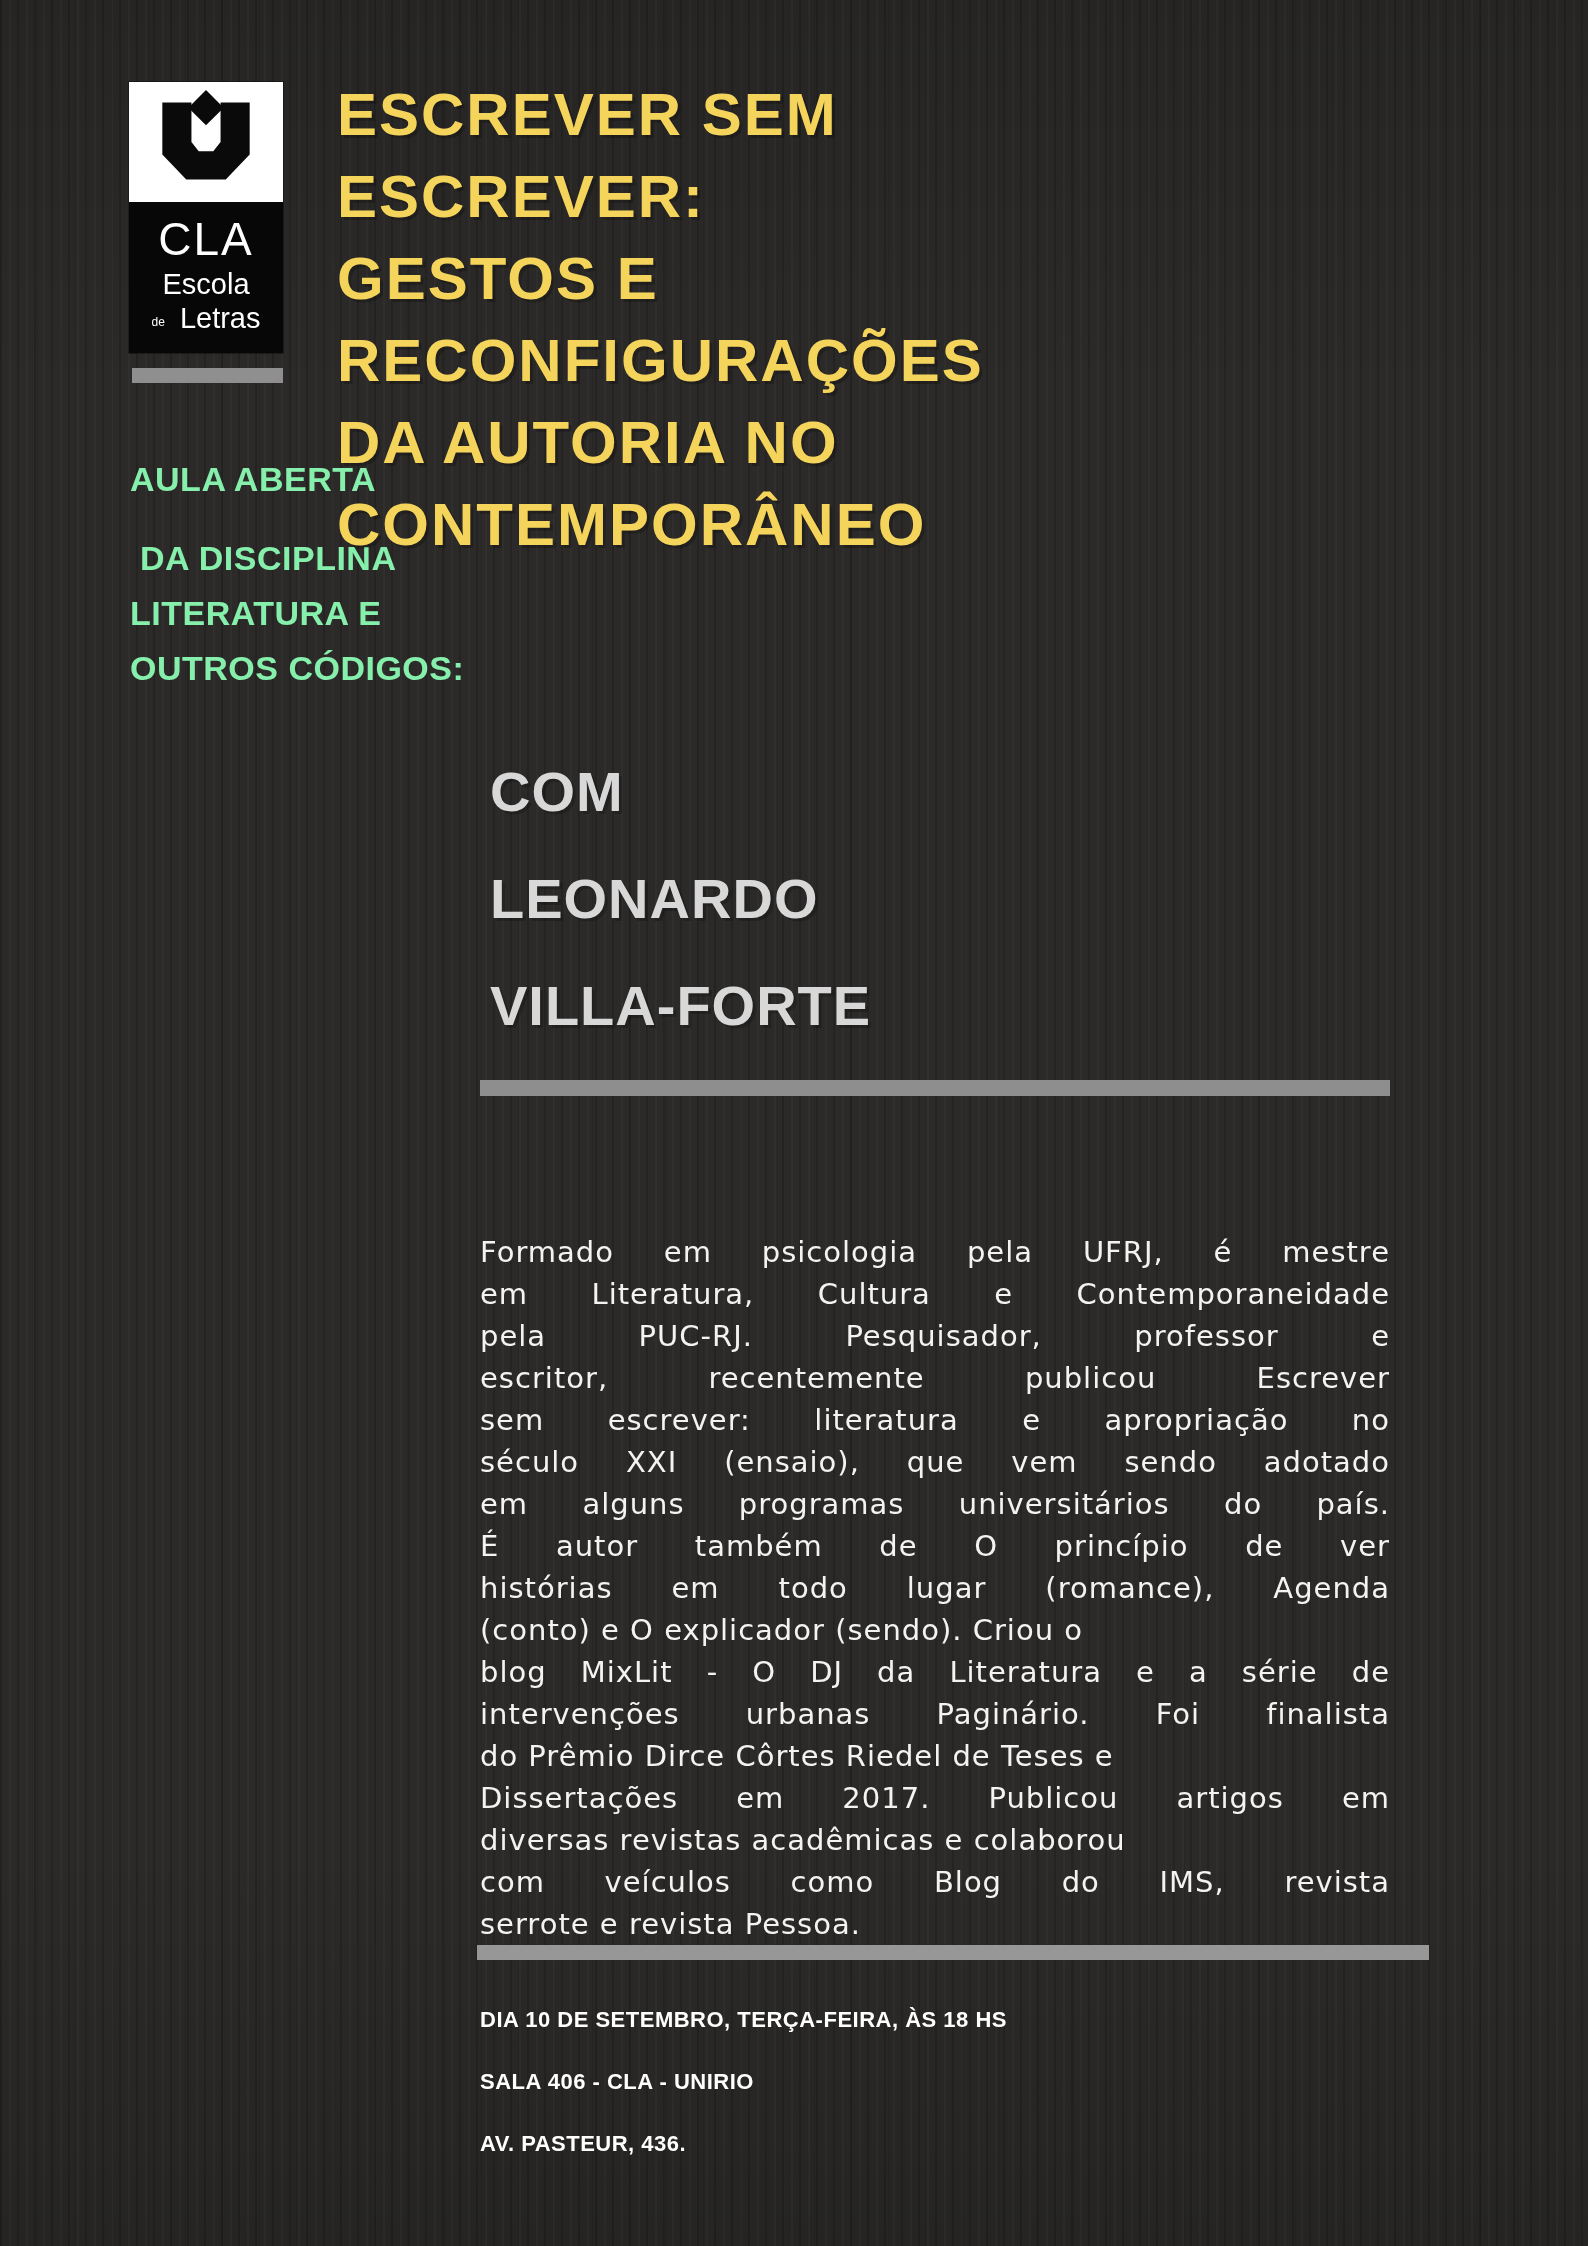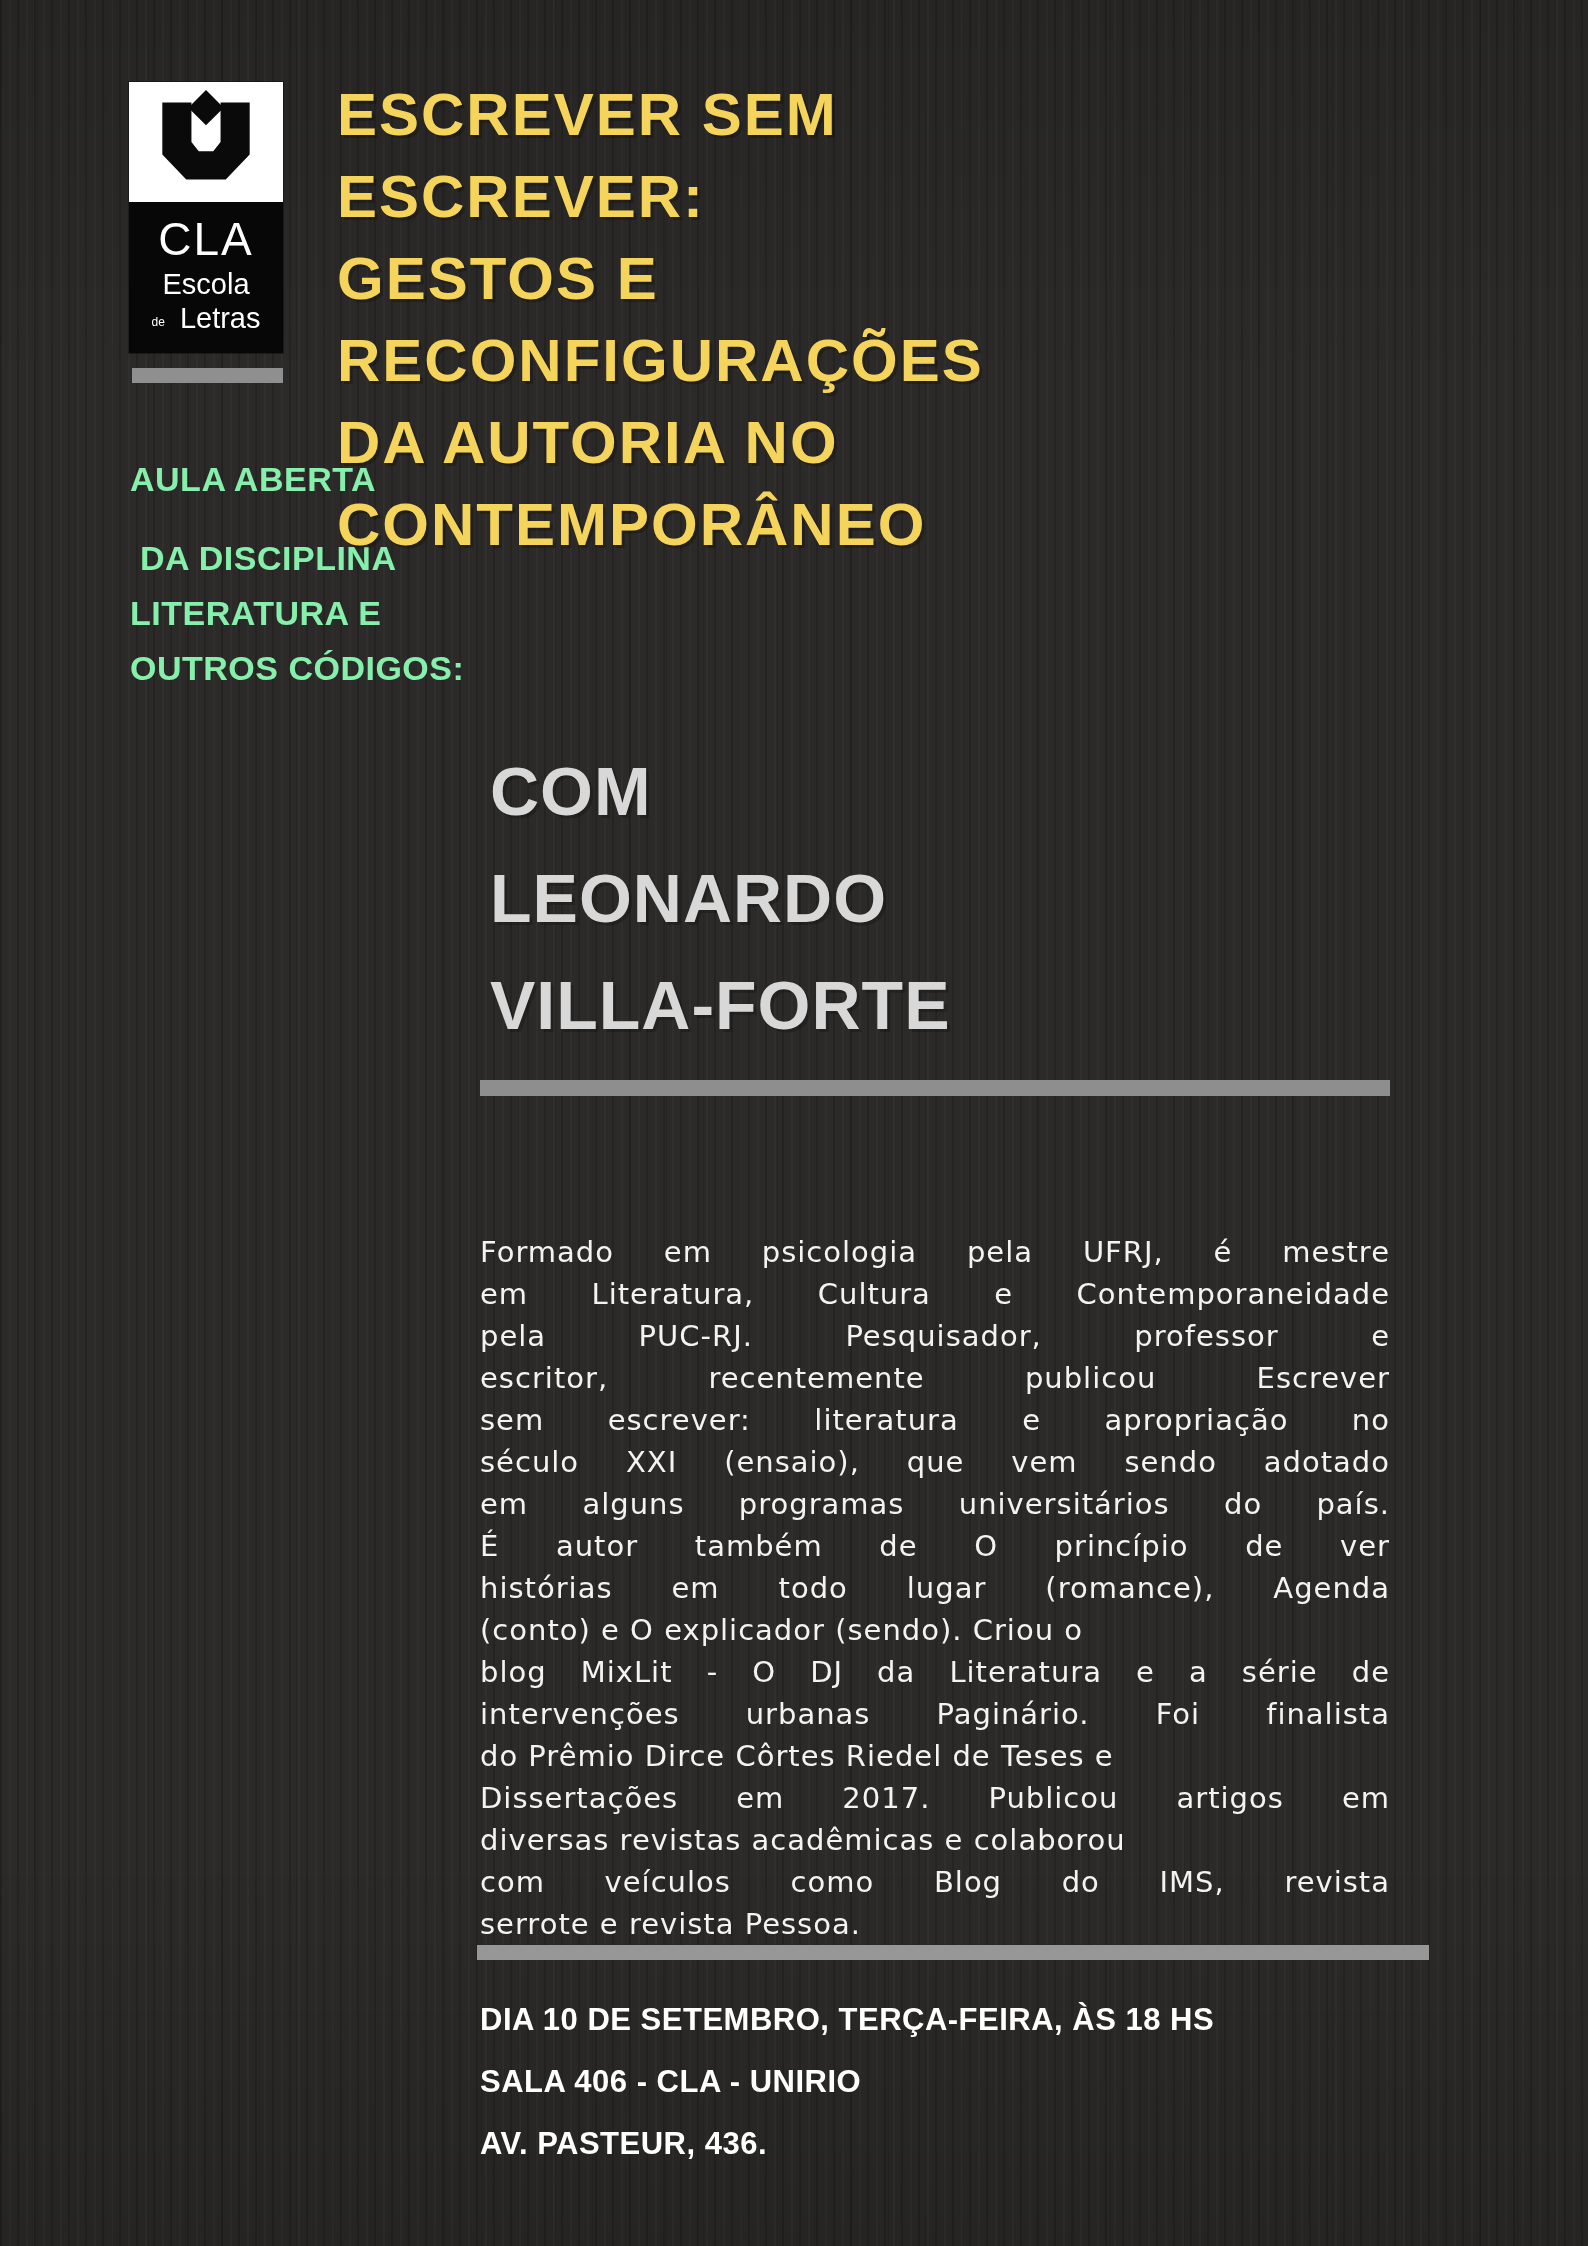--- a/index.html
+++ b/index.html
@@ -62,21 +62,21 @@
     color:#F5D45C; font-weight:bold;
     font-size:60px; line-height:82px; letter-spacing:2px;
     text-shadow:3px 3px 0 rgba(0,0,0,0.22);
     white-space:nowrap;
   }
 
   
   .speaker {
     position:absolute; left:490px; top:738px;
     color:#D8D8D8; font-weight:bold;
-    font-size:68px; line-height:107px; letter-spacing:1px;
+    font-size:56px; line-height:107px; letter-spacing:1px;
     text-shadow:3px 3px 0 rgba(0,0,0,0.20);
     white-space:nowrap;
   }
 
   
   .divider { position:absolute; background:#8E8E8E; height:16px; }
   .divider-top    { left:480px; top:1080px; width:910px; }
   .divider-bottom { left:477px; top:1945px; width:952px; height:15px; background:#979797; }
 
   
@@ -86,21 +86,21 @@
     font-family:"DejaVu Sans", sans-serif;
     font-size:29px; line-height:42px; letter-spacing:1px;
   }
   .bio .line { height:42px; text-align:justify; text-align-last:justify; white-space:normal; }
   .bio .line.p-end { text-align-last:left; }
 
   
   .details {
     position:absolute; left:480px; top:1989px;
     color:#ffffff; font-weight:bold;
-    font-size:31px; line-height:62px; letter-spacing:0.5px;
+    font-size:22px; line-height:62px; letter-spacing:0.5px;
     white-space:nowrap;
   }
 </style>
 </head>
 <body>
 
 <div class="poster">
 
   <div class="logo-box">
     <div class="logo-mark">

